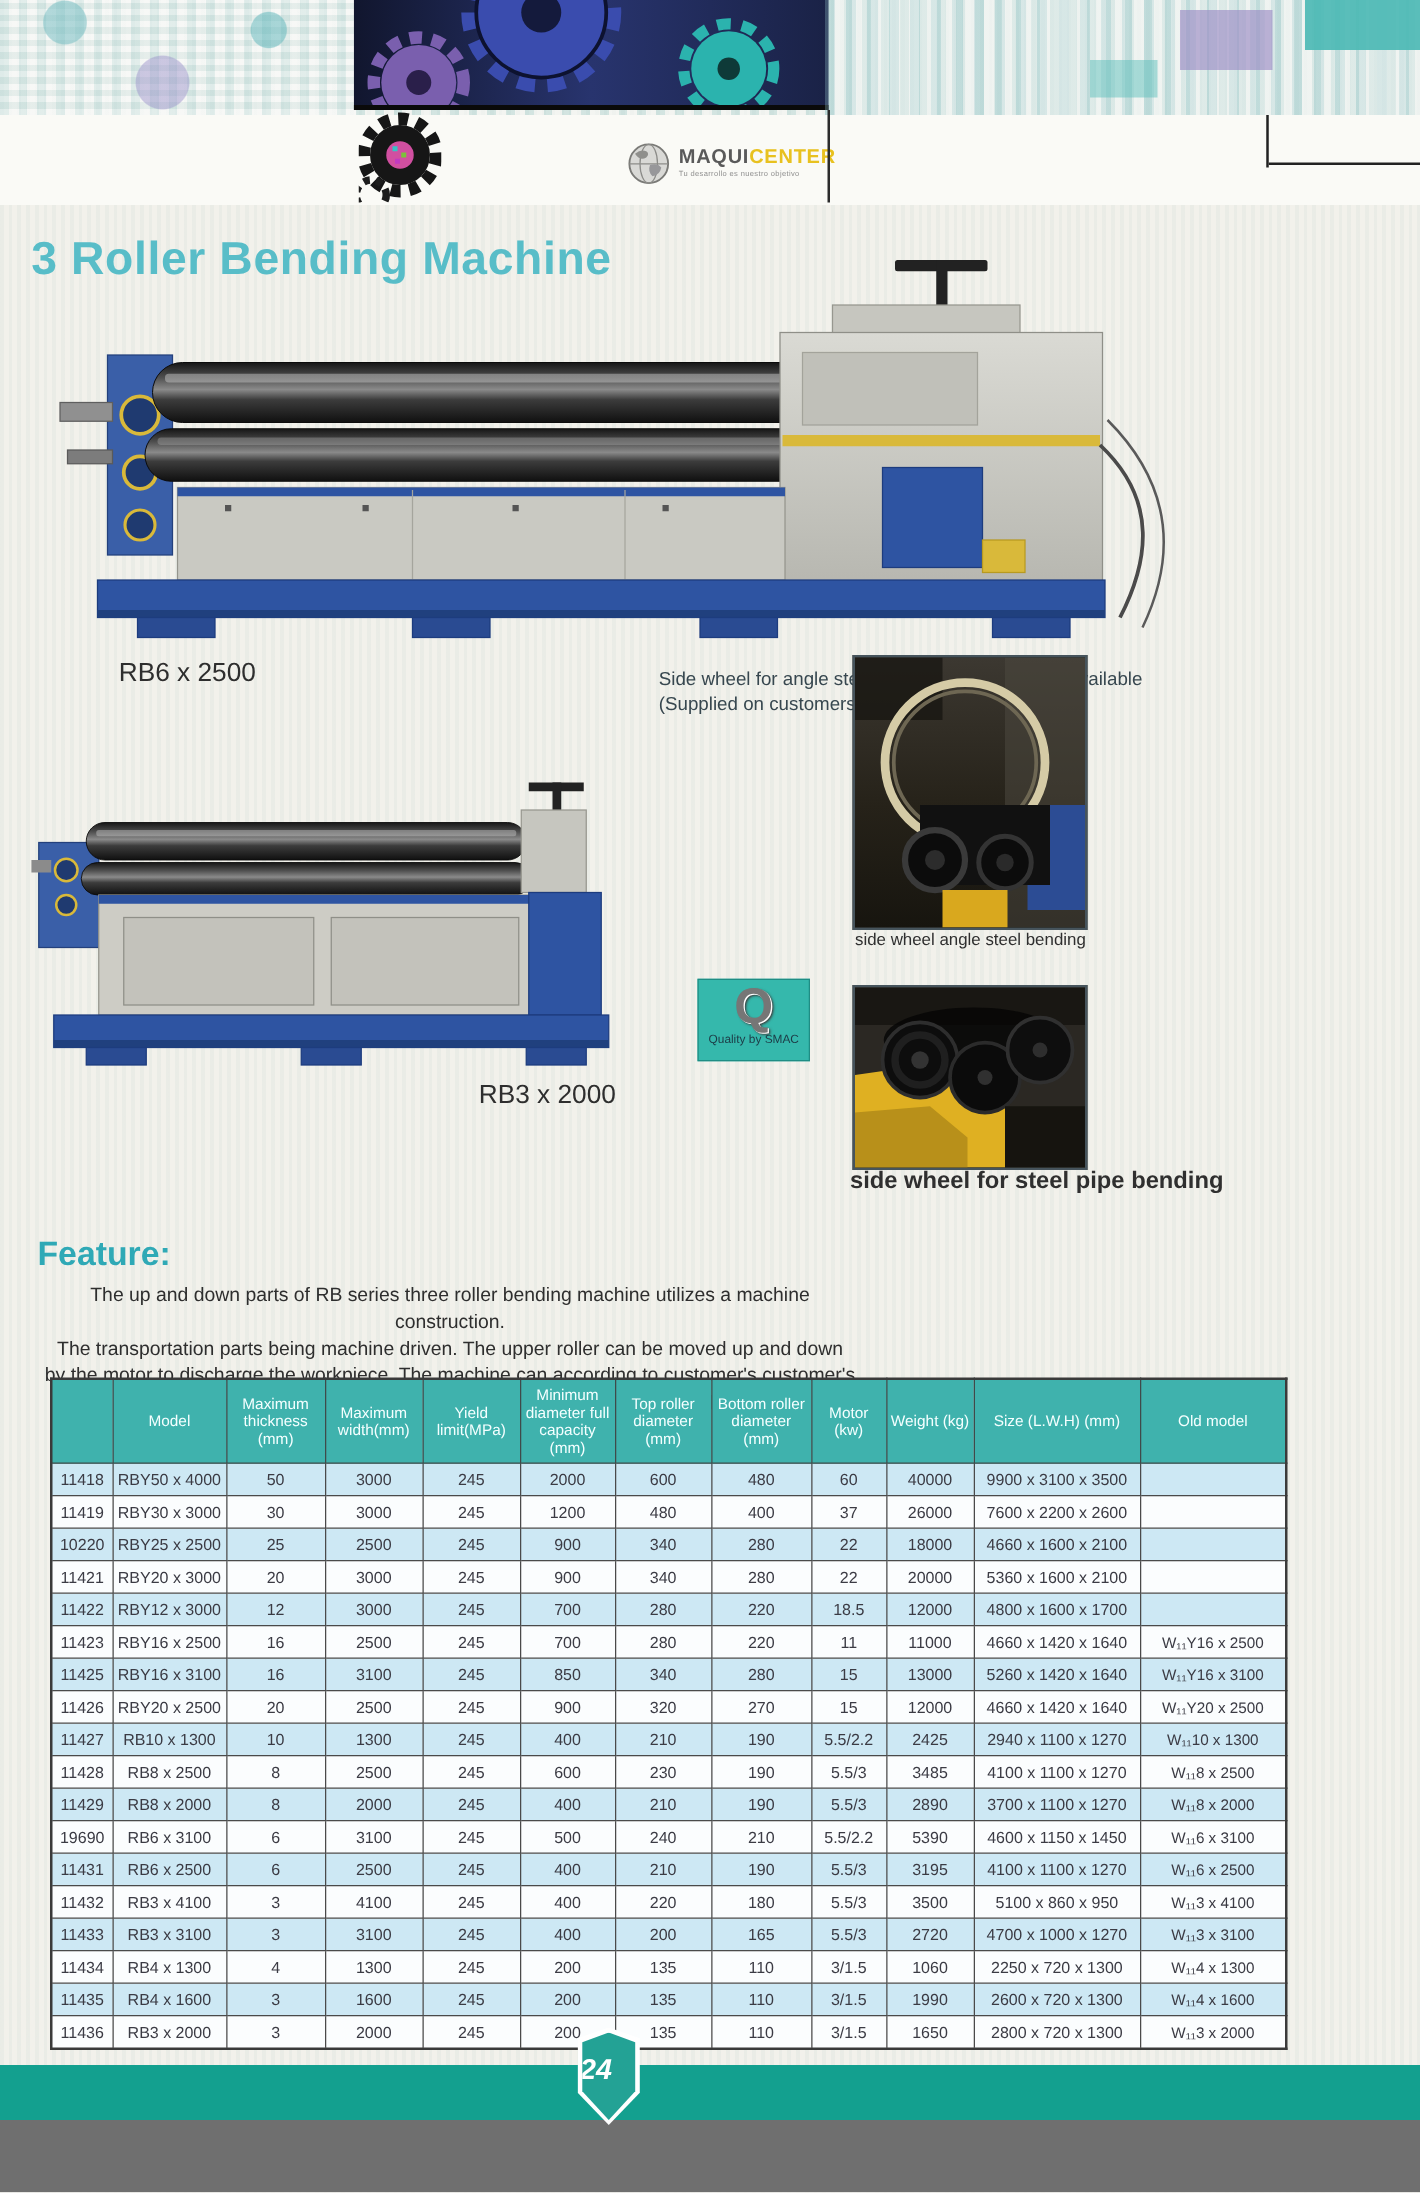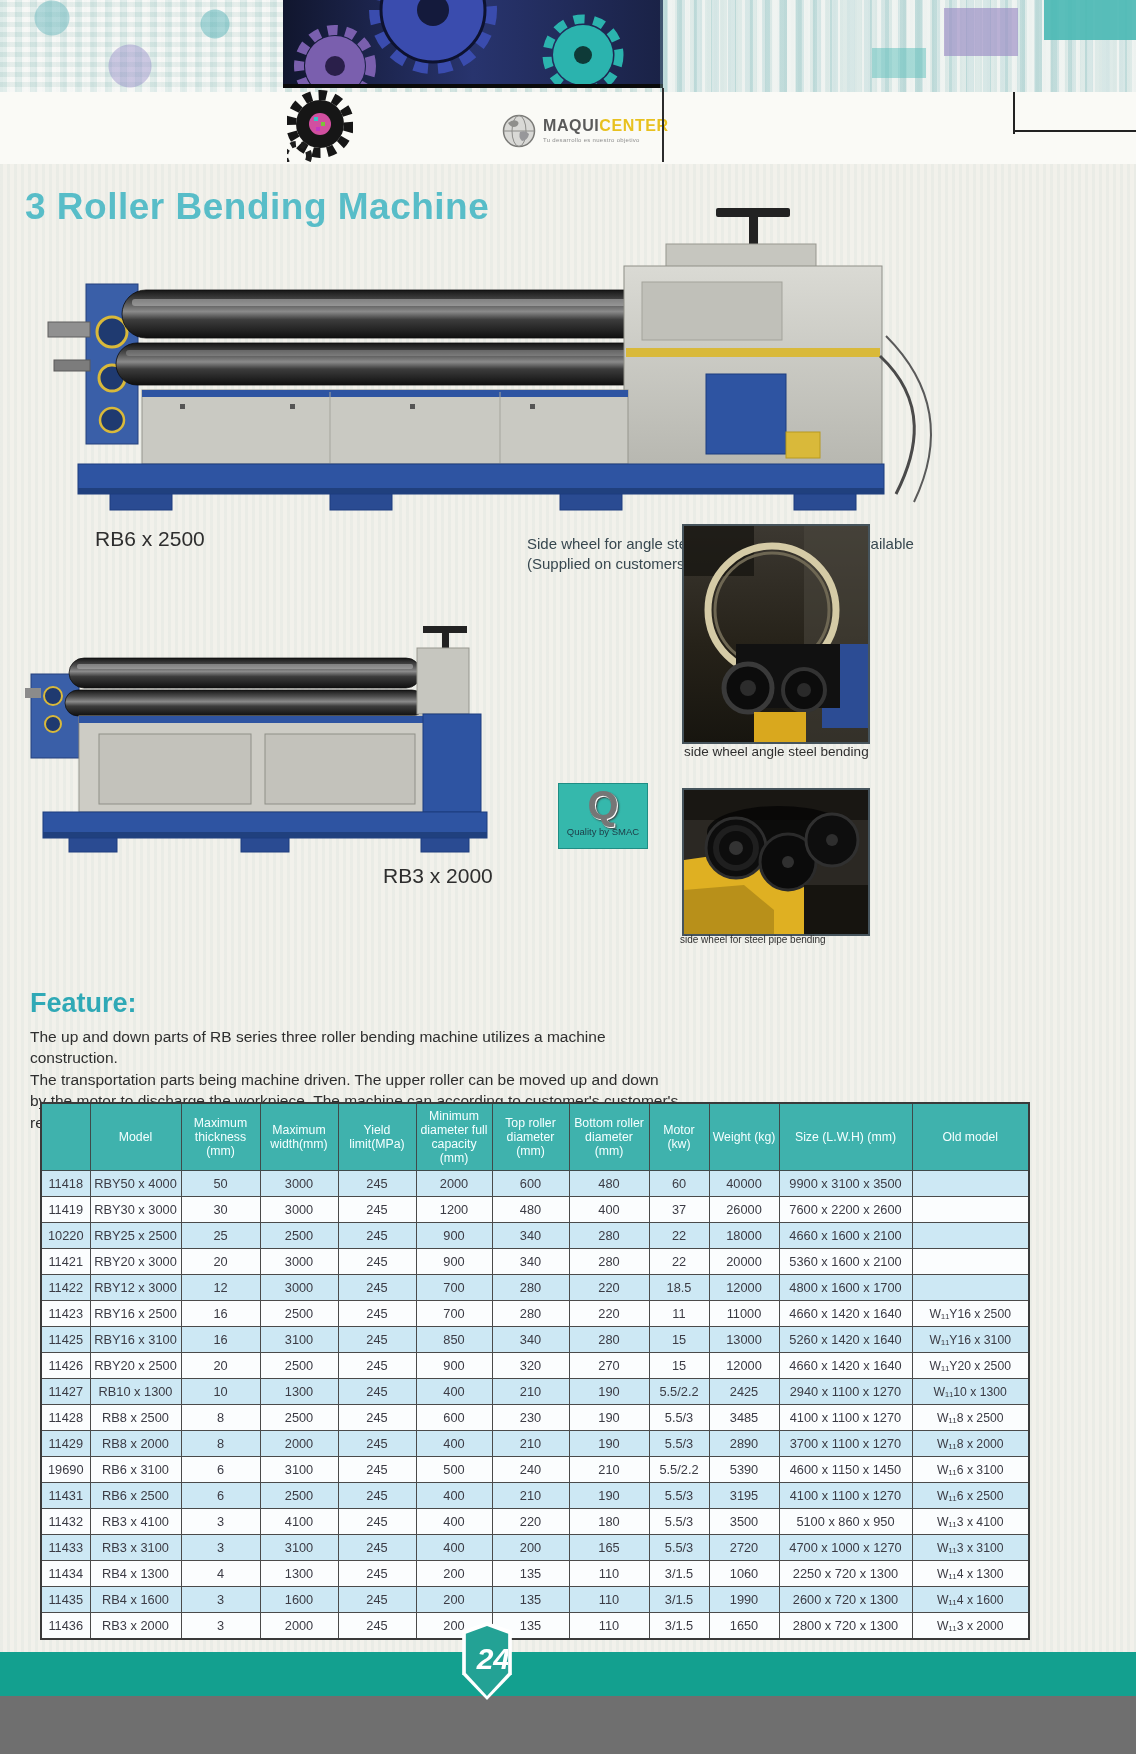--- a/index.html
+++ b/index.html
@@ -49,40 +49,40 @@
   .simg1 { position:absolute; left:682px; top:524px; width:184px; height:216px; border:2px solid #46545c; background:#23201c; }
   .cap1 { position:absolute; left:684px; top:744px; font-size:13.5px; color:#2f2f2f; }
   .machine2 { position:absolute; left:25px; top:622px; }
   .m2-label { position:absolute; left:383px; top:864px; font-size:21px; color:#2e2e2e; }
   .qbadge { position:absolute; left:558px; top:783px; width:88px; height:64px; background:#35b8ac;
     border:1px solid #1f8d84; text-align:center; }
   .qglyph { font-size:40px; font-weight:bold; line-height:42px; color:#767676;
     text-shadow:1px 1px 0 #ffffff, 2px 2px 2px #3c3c3c; }
   .qtext { font-size:9.5px; color:#1d3b46; margin-top:0px; }
   .simg2 { position:absolute; left:682px; top:788px; width:184px; height:144px; border:2px solid #46545c; background:#2b2823; }
-  .cap2 { position:absolute; left:680px; top:934px; font-size:10px; color:#2f2f2f; }
+  .cap2 { position:absolute; left:680px; top:934px; font-size:19px; color:#2f2f2f;font-weight:bold; }
   
   .feat-h { position:absolute; left:30px; top:988px; font-size:27px; font-weight:600; color:#2fa9b6; }
-  .feat-p { position:absolute; left:30px; top:1026px; width:660px; font-size:15.5px; line-height:1.38; color:#2e2e2e; }
+  .feat-p { position:absolute; left:30px; top:1026px; width:660px; font-size:15.5px; line-height:1.38; color:#2e2e2e;text-align:center; }
   
   .spec { position:absolute; left:40px; top:1102px; width:988px; border-collapse:collapse; table-layout:fixed;
     font-size:12.8px; color:#3b3b44; border:2px solid #3a3a3a; }
   .spec th { background:#3fb2ad; color:#f4ffff; font-weight:normal; font-size:12.3px; line-height:1.15;
     border:1px solid #3f4a4a; height:64px; padding:1px 2px; }
   .spec td { border:1px solid #4a4a4a; height:25px; padding:0 2px; text-align:center; background:#fbfdfe; }
   .spec tr.alt td { background:#cde8f4; }
   .spec td:nth-child(12), .spec th:nth-child(12) { font-size:12.2px; }
   
   .f-teal { position:absolute; left:0; top:1652px; width:1136px; height:44px; background:#13a08f; }
   .f-gray { position:absolute; left:0; top:1696px; width:1136px; height:58px; background:#6f6f6f; }
   .pnum-badge { position:absolute; left:460px; top:1622px; width:54px; height:78px; background:#ffffff;
     clip-path:polygon(50% 0%,96% 11%,96% 67%,50% 100%,4% 67%,4% 11%); z-index:5; }
   .pnum-inner { position:absolute; left:4px; top:4px; right:4px; bottom:4px; background:#23a295;
     clip-path:polygon(50% 0%,96% 11%,96% 67%,50% 100%,4% 67%,4% 11%);
-    color:#fff; font-size:30px; font-weight:bold; font-style:italic; text-align:right; padding-top:16px; box-sizing:border-box; }
+    color:#fff; font-size:23px; font-weight:bold; font-style:italic; text-align:left; padding-top:16px; box-sizing:border-box; }
 </style>
 </head>
 <body>
 
 <div class="page">
 
   <div class="top-band">
     <div class="band-left"></div>
     <svg class="band-photo" width="380" height="88" viewBox="0 0 380 88">
       <defs>

